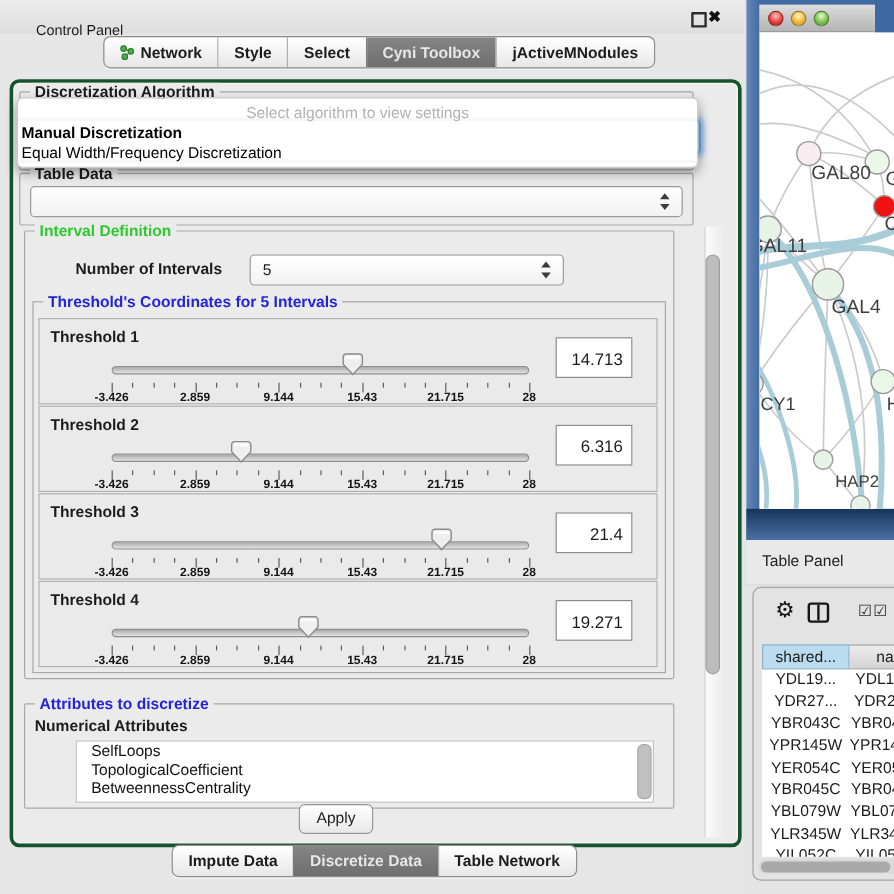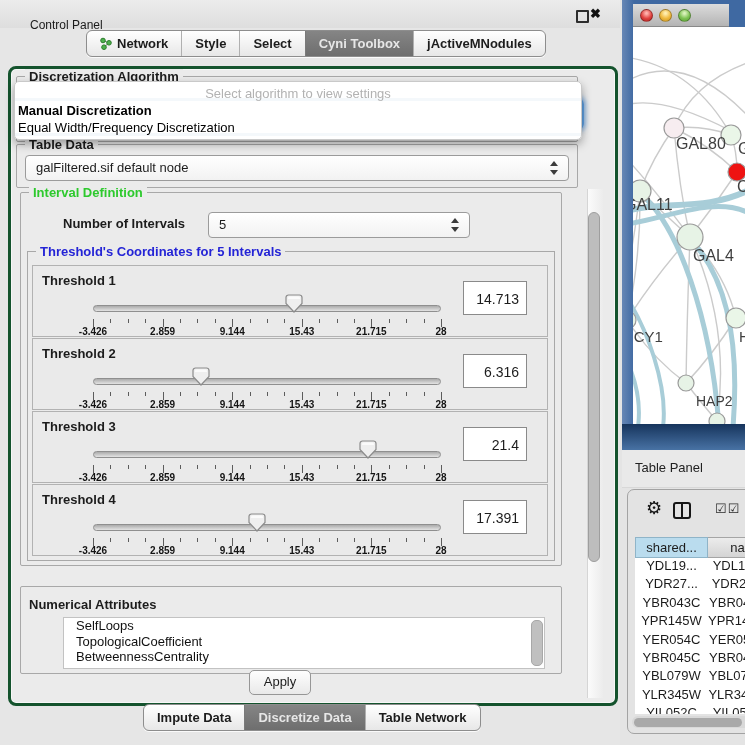--- a/index.html
+++ b/index.html
@@ -146,21 +146,20 @@
 
       <div id="popup">
         <div class="hint">Select algorithm to view settings</div>
         <div class="opt1">Manual Discretization</div>
         <div class="opt2">Equal Width/Frequency Discretization</div>
       </div>
 
       <div id="g-table" class="group">
         <span class="gtitle">Table Data</span>
         <div id="table-combo" class="combo">
-          <span>galFiltered.sif default node</span>
           <span class="spinner">
               <span class="up"></span>
               <span class="dn"></span>
             </span>
         </div>
       </div>
 
       <div id="g-interval" class="group">
         <span class="gtitle">Interval Definition</span>
         <span id="num-label">Number of Intervals</span>
@@ -293,21 +292,21 @@
 
   <div class="tpanel">
     <span class="t-label">Threshold 4</span>
     <div class="track"></div>
     <div class="thumb" style="left: 214.558px;">
       <svg width="18" height="20" viewBox="0 0 18 20">
         <path d="M3.5,1 h11 a2.5,2.5 0 0 1 2.5,2.5 v6 l-8,8.5 l-8,-8.5 v-6 a2.5,2.5 0 0 1 2.5,-2.5 z" fill="#efefef" stroke="#8b8b8b" stroke-width="1.2"></path>
         <path d="M4.5,2.5 h9 a1.5,1.5 0 0 1 1.5,1.5 v1 h-12 v-1 a1.5,1.5 0 0 1 1.5,-1.5 z" fill="#fbfbfb"></path>
       </svg>
     </div>
-    <div class="value-box">17.391</div>
+    <div class="value-box">19.271</div>
   <div class="tick major" style="left: 60px;"></div>
                 <div class="tick minor" style="left: 77.4px;"></div>
                 <div class="tick minor" style="left: 94.8px;"></div>
                 <div class="tick minor" style="left: 112.2px;"></div>
                 <div class="tick major" style="left: 129.6px;"></div>
                 <div class="tick minor" style="left: 147px;"></div>
                 <div class="tick minor" style="left: 164.4px;"></div>
                 <div class="tick minor" style="left: 181.8px;"></div>
                 <div class="tick major" style="left: 199.2px;"></div>
                 <div class="tick minor" style="left: 216.6px;"></div>
@@ -327,20 +326,21 @@
                 <div class="tick-label" style="left: 199.2px;">9.144</div>
                 <div class="tick-label" style="left: 268.8px;">15.43</div>
                 <div class="tick-label" style="left: 338.4px;">21.715</div>
                 <div class="tick-label" style="left: 408px;">28</div>
               </div>
 </div>
         </div>
       </div>
 
       <div id="g-attr" class="group">
+        <span class="gtitle">Attributes to discretize</span>
         <span id="attr-sub">Numerical Attributes</span>
         <div id="attr-list">
           <div class="attr-item">SelfLoops</div>
             <div class="attr-item">TopologicalCoefficient</div>
             <div class="attr-item">BetweennessCentrality</div>
             <div id="attr-scroll"></div>
         </div>
       </div>
 
       <div id="apply-btn">Apply</div>

